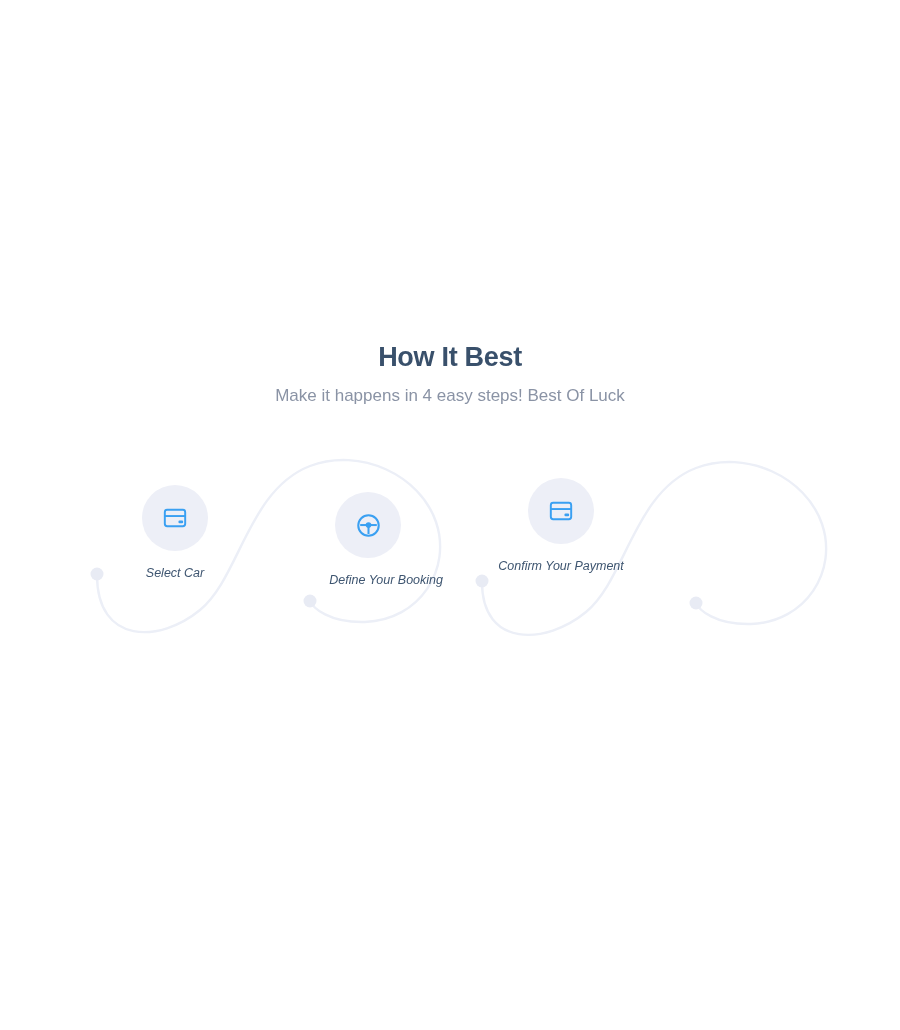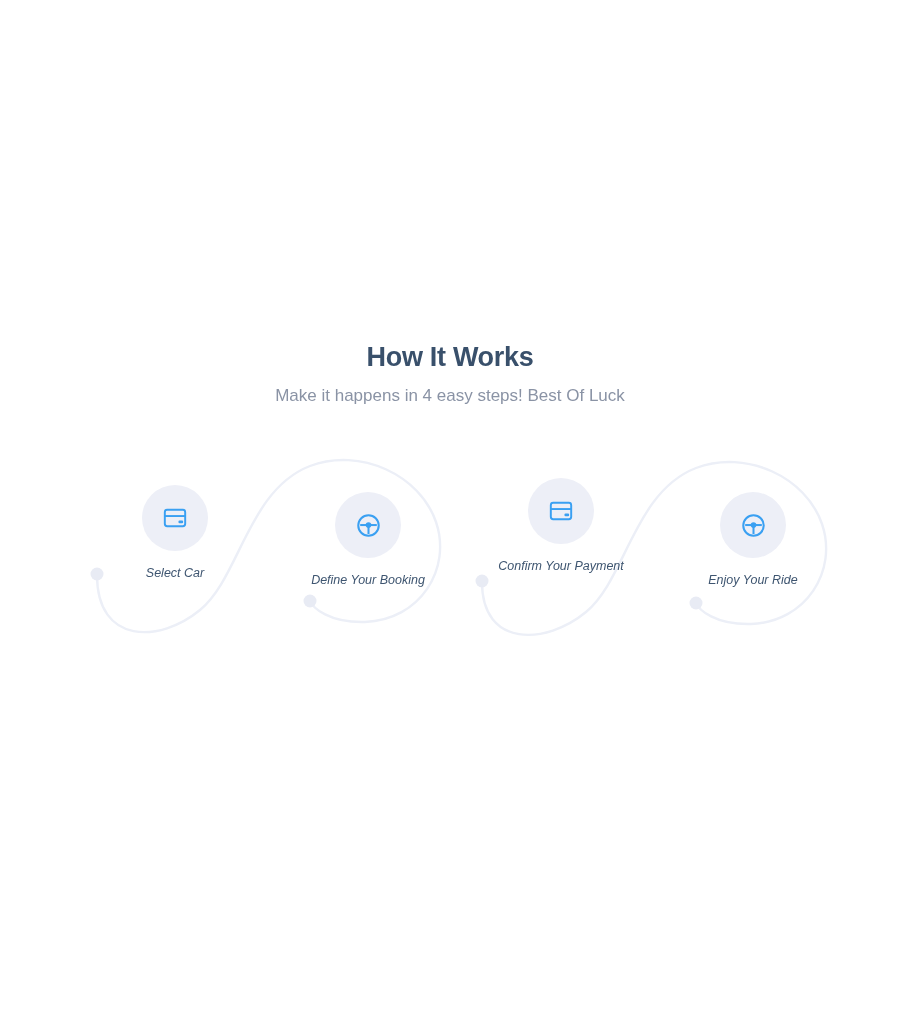--- a/index.html
+++ b/index.html
@@ -74,21 +74,21 @@
   }
 
   .step {
     position: absolute;
     width: 150px;
     text-align: center;
     font-style: italic;
   }
 
   .step-1 { left: 100px; top: 55px; }
-  .step-2 { left: 293px; top: 62px; }
+  .step-2 { left: 293px; top: 62px; text-align: right; }
   .step-3 { left: 486px; top: 48px; }
   .step-4 { left: 678px; top: 62px; }
 
   .step-icon-wrap {
     width: 66px;
     height: 66px;
     margin: 0 auto;
     border-radius: 50%;
     background: #edeff7;
     display: flex;
@@ -108,21 +108,21 @@
     line-height: 18px;
     font-weight: normal;
   }
 </style>
 </head>
 <body>
 
 <div class="section">
 
   <div class="heading-block">
-    <h2 class="section-title">How It Works</h2>
+    <h2 class="section-title">How It Best</h2>
     <p class="section-subtitle">Make it happens in 4 easy steps! Best Of Luck</p>
   </div>
 
   <div class="flow">
 
     <svg class="flow-curves" viewBox="0 0 900 230">
       <g fill="none" stroke="#eceff7" stroke-width="2.4" stroke-linecap="round">
         <path d="M 97 145 C 97 215 160 213 200 180 C 240 147 248 60 310 36 C 360 17 420 45 436 92 C 452 139 420 190 365 192 C 330 193 312 178 310 170"></path>
         <path d="M 482 152 C 482 218 546 215 586 182 C 626 149 634 62 696 38 C 746 19 806 47 822 94 C 838 141 806 192 751 194 C 716 195 698 180 696 172"></path>
       </g>
@@ -169,29 +169,16 @@
             <svg width="26" height="26" viewBox="0 0 24 24" fill="none" stroke="#3aa0f2" stroke-width="1.8">
               <rect x="2.6" y="4.4" width="18.8" height="15.2" rx="2.2"></rect>
               <line x1="2.6" y1="10.2" x2="21.4" y2="10.2"></line>
               <rect x="15.2" y="14.2" width="4.3" height="2.7" rx="1" fill="#3aa0f2" stroke="none"></rect>
             </svg>
           </span>
         </div>
         <p class="step-label">Confirm Your Payment</p>
       </div>
 
-      <div class="step step-4">
-        <div class="step-icon-wrap">
-          <span>
-            <svg width="27" height="27" viewBox="0 0 24 24" fill="none" stroke="#3aa0f2" stroke-width="1.8">
-              <circle cx="12" cy="12" r="9.1"></circle>
-              <line x1="4.6" y1="11.6" x2="19.4" y2="11.6"></line>
-              <line x1="12" y1="11.6" x2="12" y2="19.6"></line>
-              <circle cx="12" cy="11.6" r="2.5" fill="#3aa0f2" stroke="none"></circle>
-            </svg>
-          </span>
-        </div>
-        <p class="step-label">Enjoy Your Ride</p>
-      </div>
 
     </div>
   </div>
 </div>
 
 </body></html>

